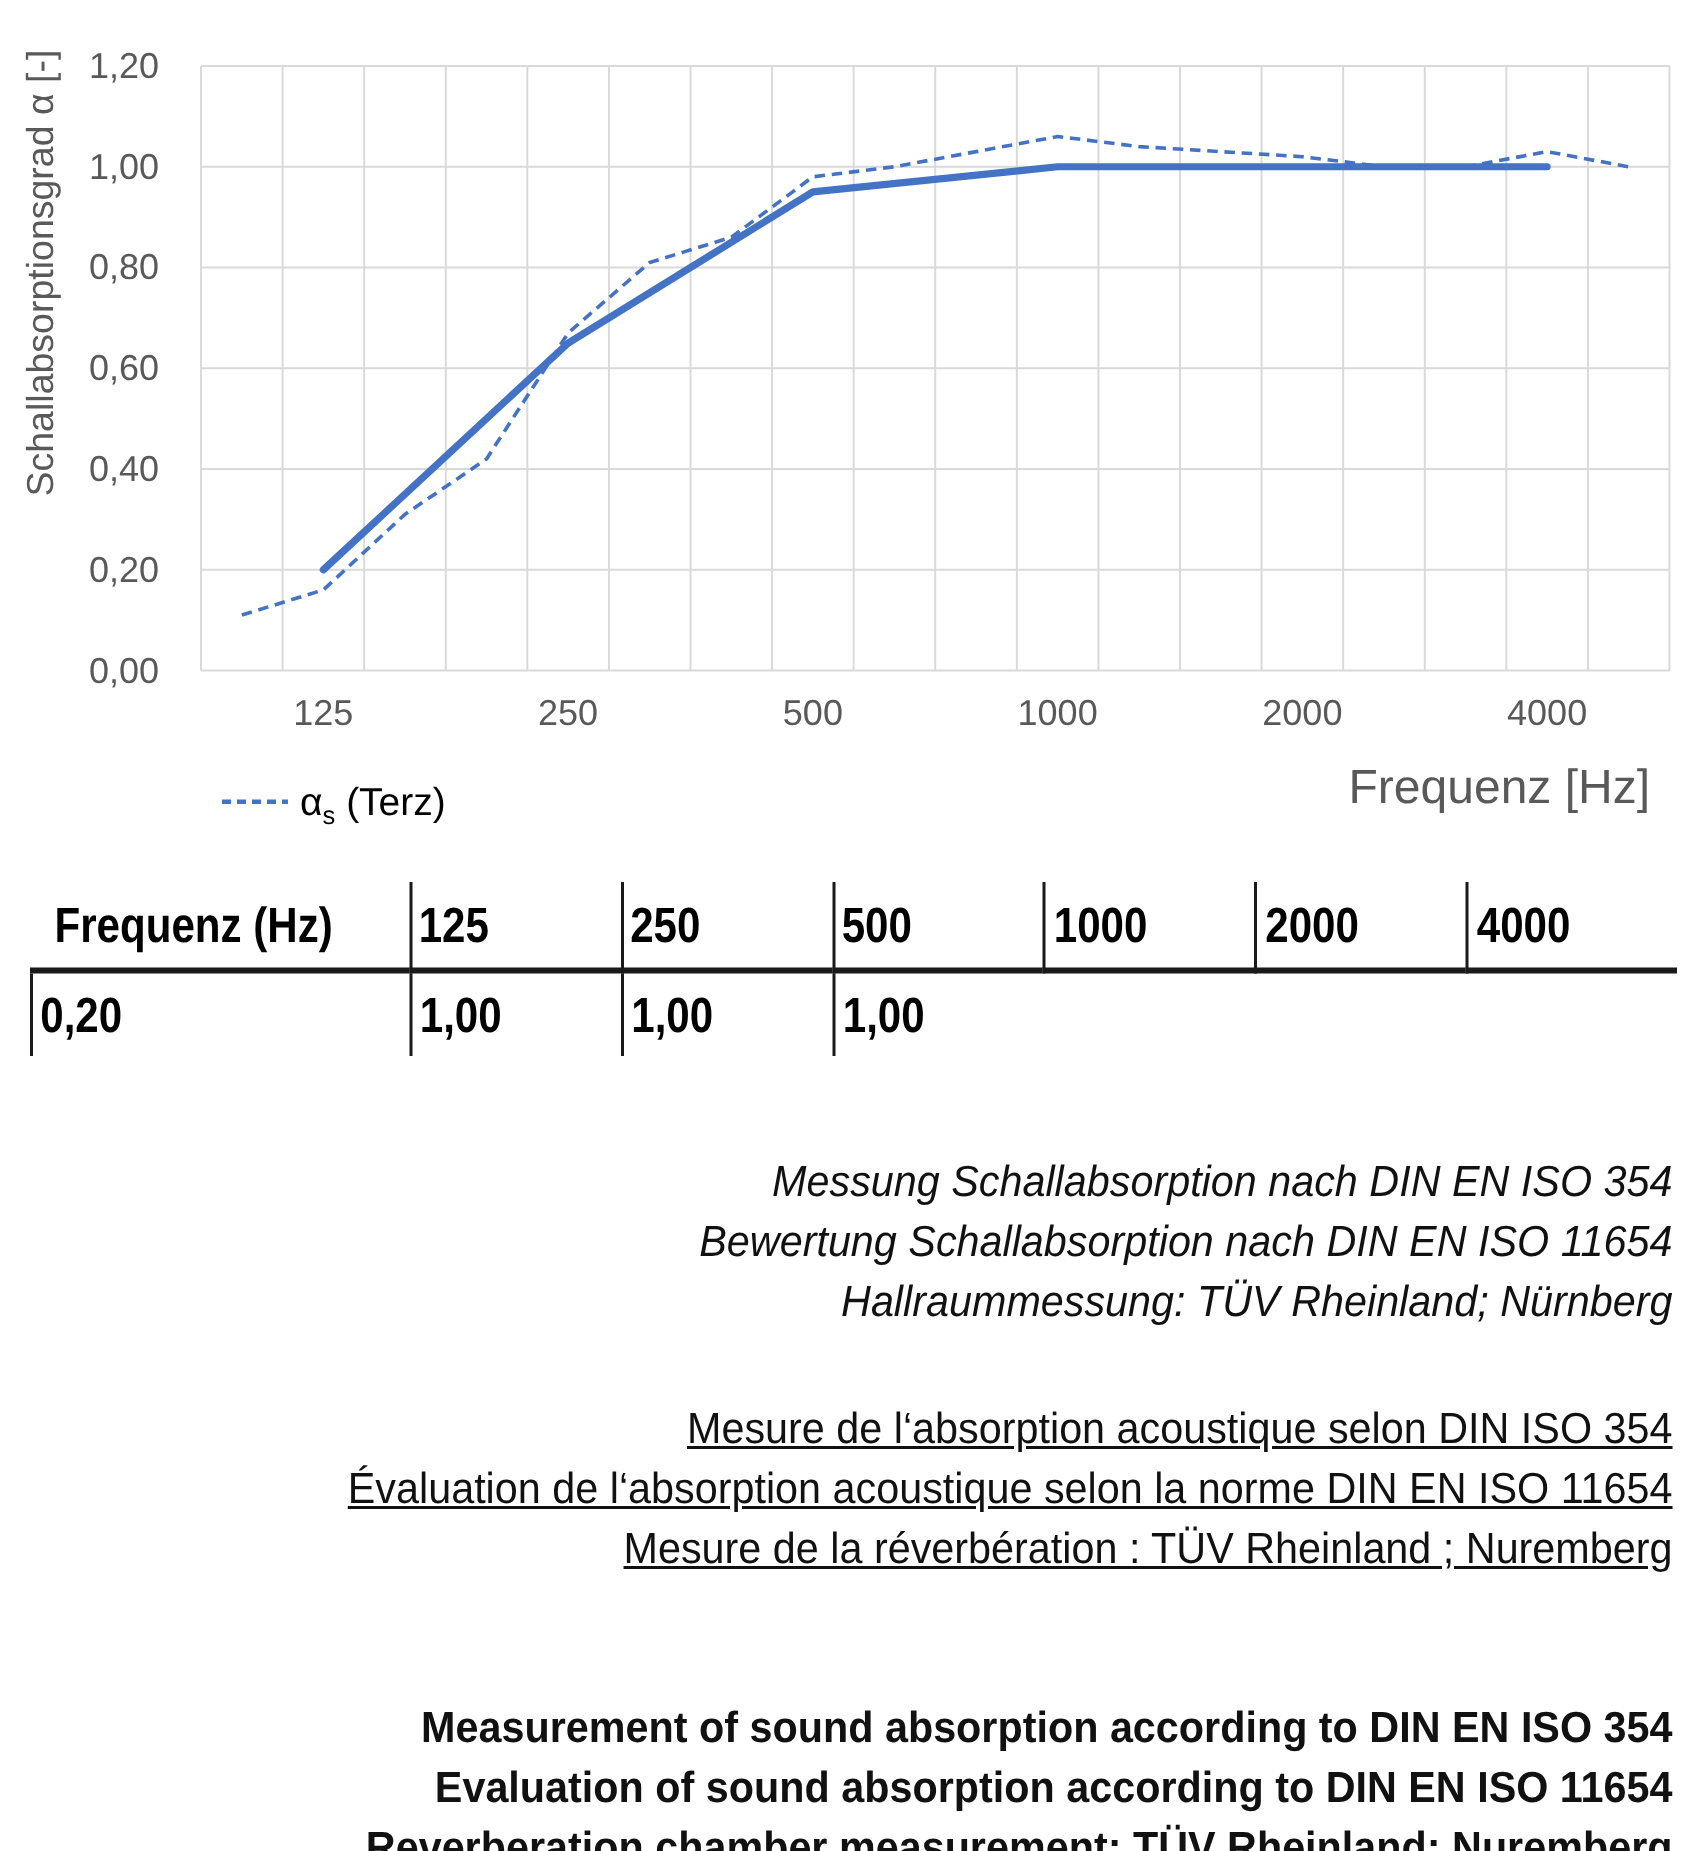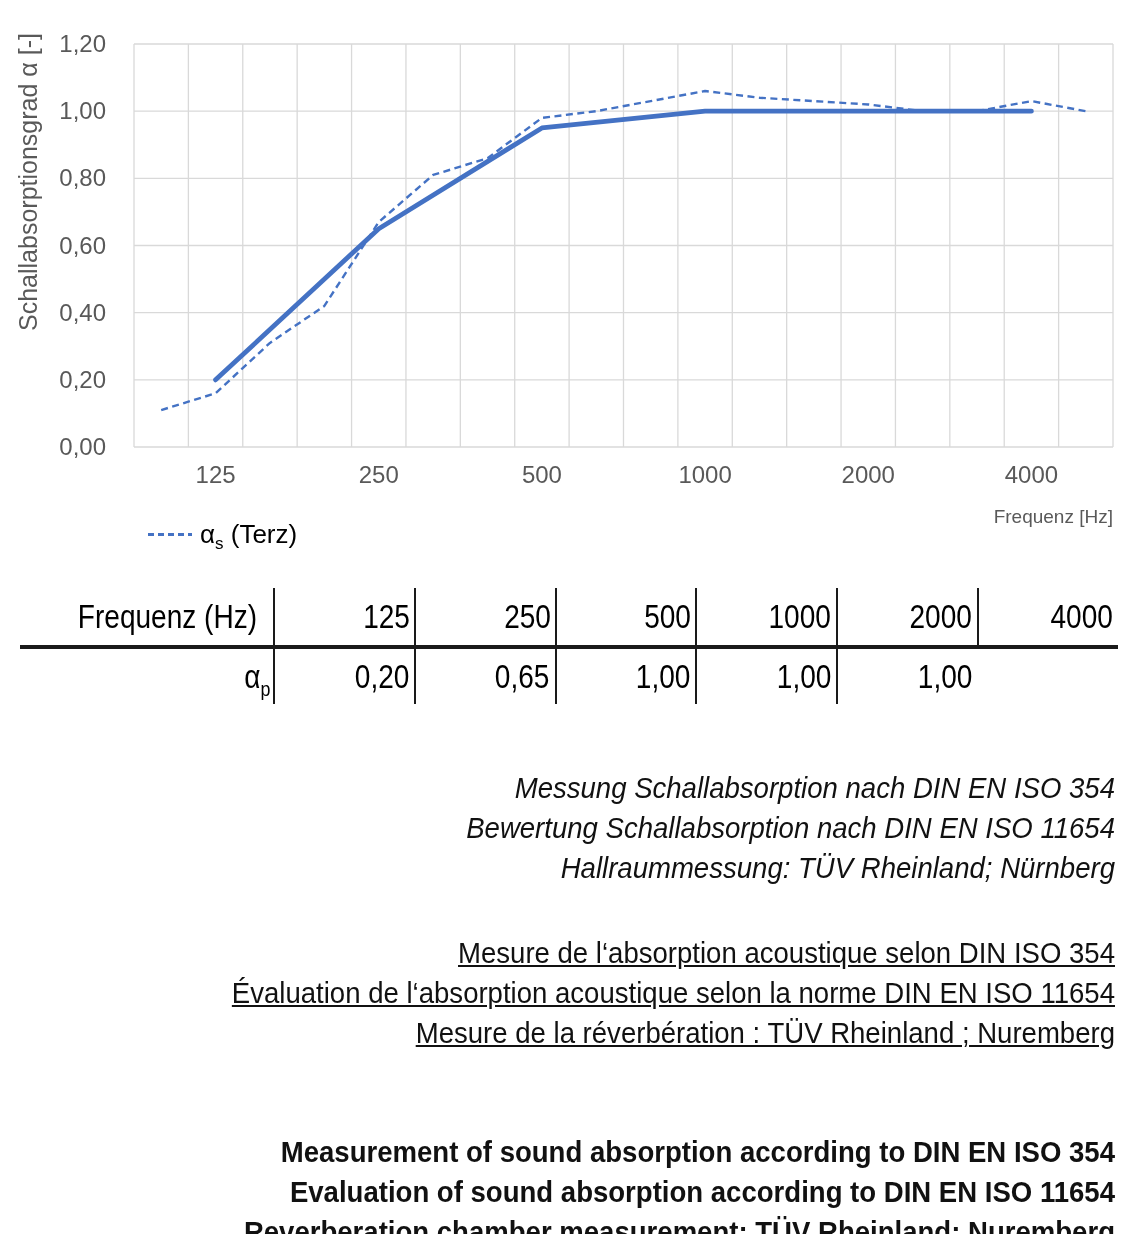--- a/index.html
+++ b/index.html
@@ -20,43 +20,44 @@
   .s-dashed{stroke:var(--blue);stroke-width:2.4;fill:none;stroke-dasharray:7 4.5;stroke-linejoin:round;}
   .s-solid{stroke:var(--blue);stroke-width:4.8;fill:none;stroke-linejoin:round;stroke-linecap:round;}
   .tick{font-size:24px;fill:var(--axis);font-family:"Liberation Sans",sans-serif;}
   .y-axis-title{
     position:absolute;left:12px;top:22px;height:320px;width:32px;
     writing-mode:vertical-rl;transform:rotate(180deg);
     display:flex;align-items:center;justify-content:center;
     font-size:25px;color:var(--axis);white-space:nowrap;
   }
   .x-axis-title{
-    position:absolute;right:22px;top:506px;
-    font-size:19px;color:var(--axis);
+    position:absolute;right:35px;top:506px;
+    font-size:32px;color:var(--axis);
   }
   .legend{position:absolute;left:0;top:518px;width:1135px;height:32px;}
   .legend-item{position:absolute;display:flex;align-items:center;height:32px;}
   .legend-item.one{left:148px;}
   .legend-item.two{left:303px;}
   .swatch-dashed{
     width:44px;height:3px;margin-right:8px;
     background:repeating-linear-gradient(90deg,var(--blue) 0 6px,transparent 6px 10px);
   }
   .swatch-solid{width:64px;height:5px;margin-right:4px;background:var(--blue);}
   .legend-label{font-size:26px;color:#000;white-space:nowrap;}
   .legend-label sub{font-size:17px;line-height:0;}
   
   .freq-table{
     position:absolute;left:20px;top:588px;width:1098px;
     display:grid;grid-template-columns:253px repeat(6,1fr);
     font-size:33px;color:#000;
   }
   .freq-table .cell{
-    height:57px;display:flex;align-items:center;justify-content:flex-end;
+    height:57px;display:flex;align-items:center;justify-content:flex-start;
     white-space:nowrap;
+    font-weight:bold;
   }
   .freq-table .cell.r2{height:55px;}
   .freq-table .cell.vline{border-left:2px solid #1a1a1a;}
   .freq-table .cell.r1{border-bottom:4px solid #1a1a1a;}
   .freq-table .cell > span{display:inline-block;transform:scaleX(0.85);transform-origin:center;}
   .freq-table sub{font-size:21px;line-height:0;}
   
   .notes{position:absolute;right:20px;top:0;width:1100px;text-align:right;color:#111;}
   .note-block{position:absolute;right:0;width:1100px;}
   .note-block.de{top:768px;font-style:italic;}
@@ -140,28 +141,22 @@
   <div class="cell r1 vline">
       <span>1000</span>
     </div>
   <div class="cell r1 vline">
       <span>2000</span>
     </div>
   <div class="cell r1 vline">
       <span>4000</span>
     </div>
 
-  <div class="cell r2">
-      <span><span>α</span><sub>p</sub></span>
-    </div>
   <div class="cell r2 vline">
       <span>0,20</span>
-    </div>
-  <div class="cell r2 vline">
-      <span>0,65</span>
     </div>
   <div class="cell r2 vline">
       <span>1,00</span>
     </div>
   <div class="cell r2 vline">
       <span>1,00</span>
     </div>
   <div class="cell r2 vline">
       <span>1,00</span>
     </div>

